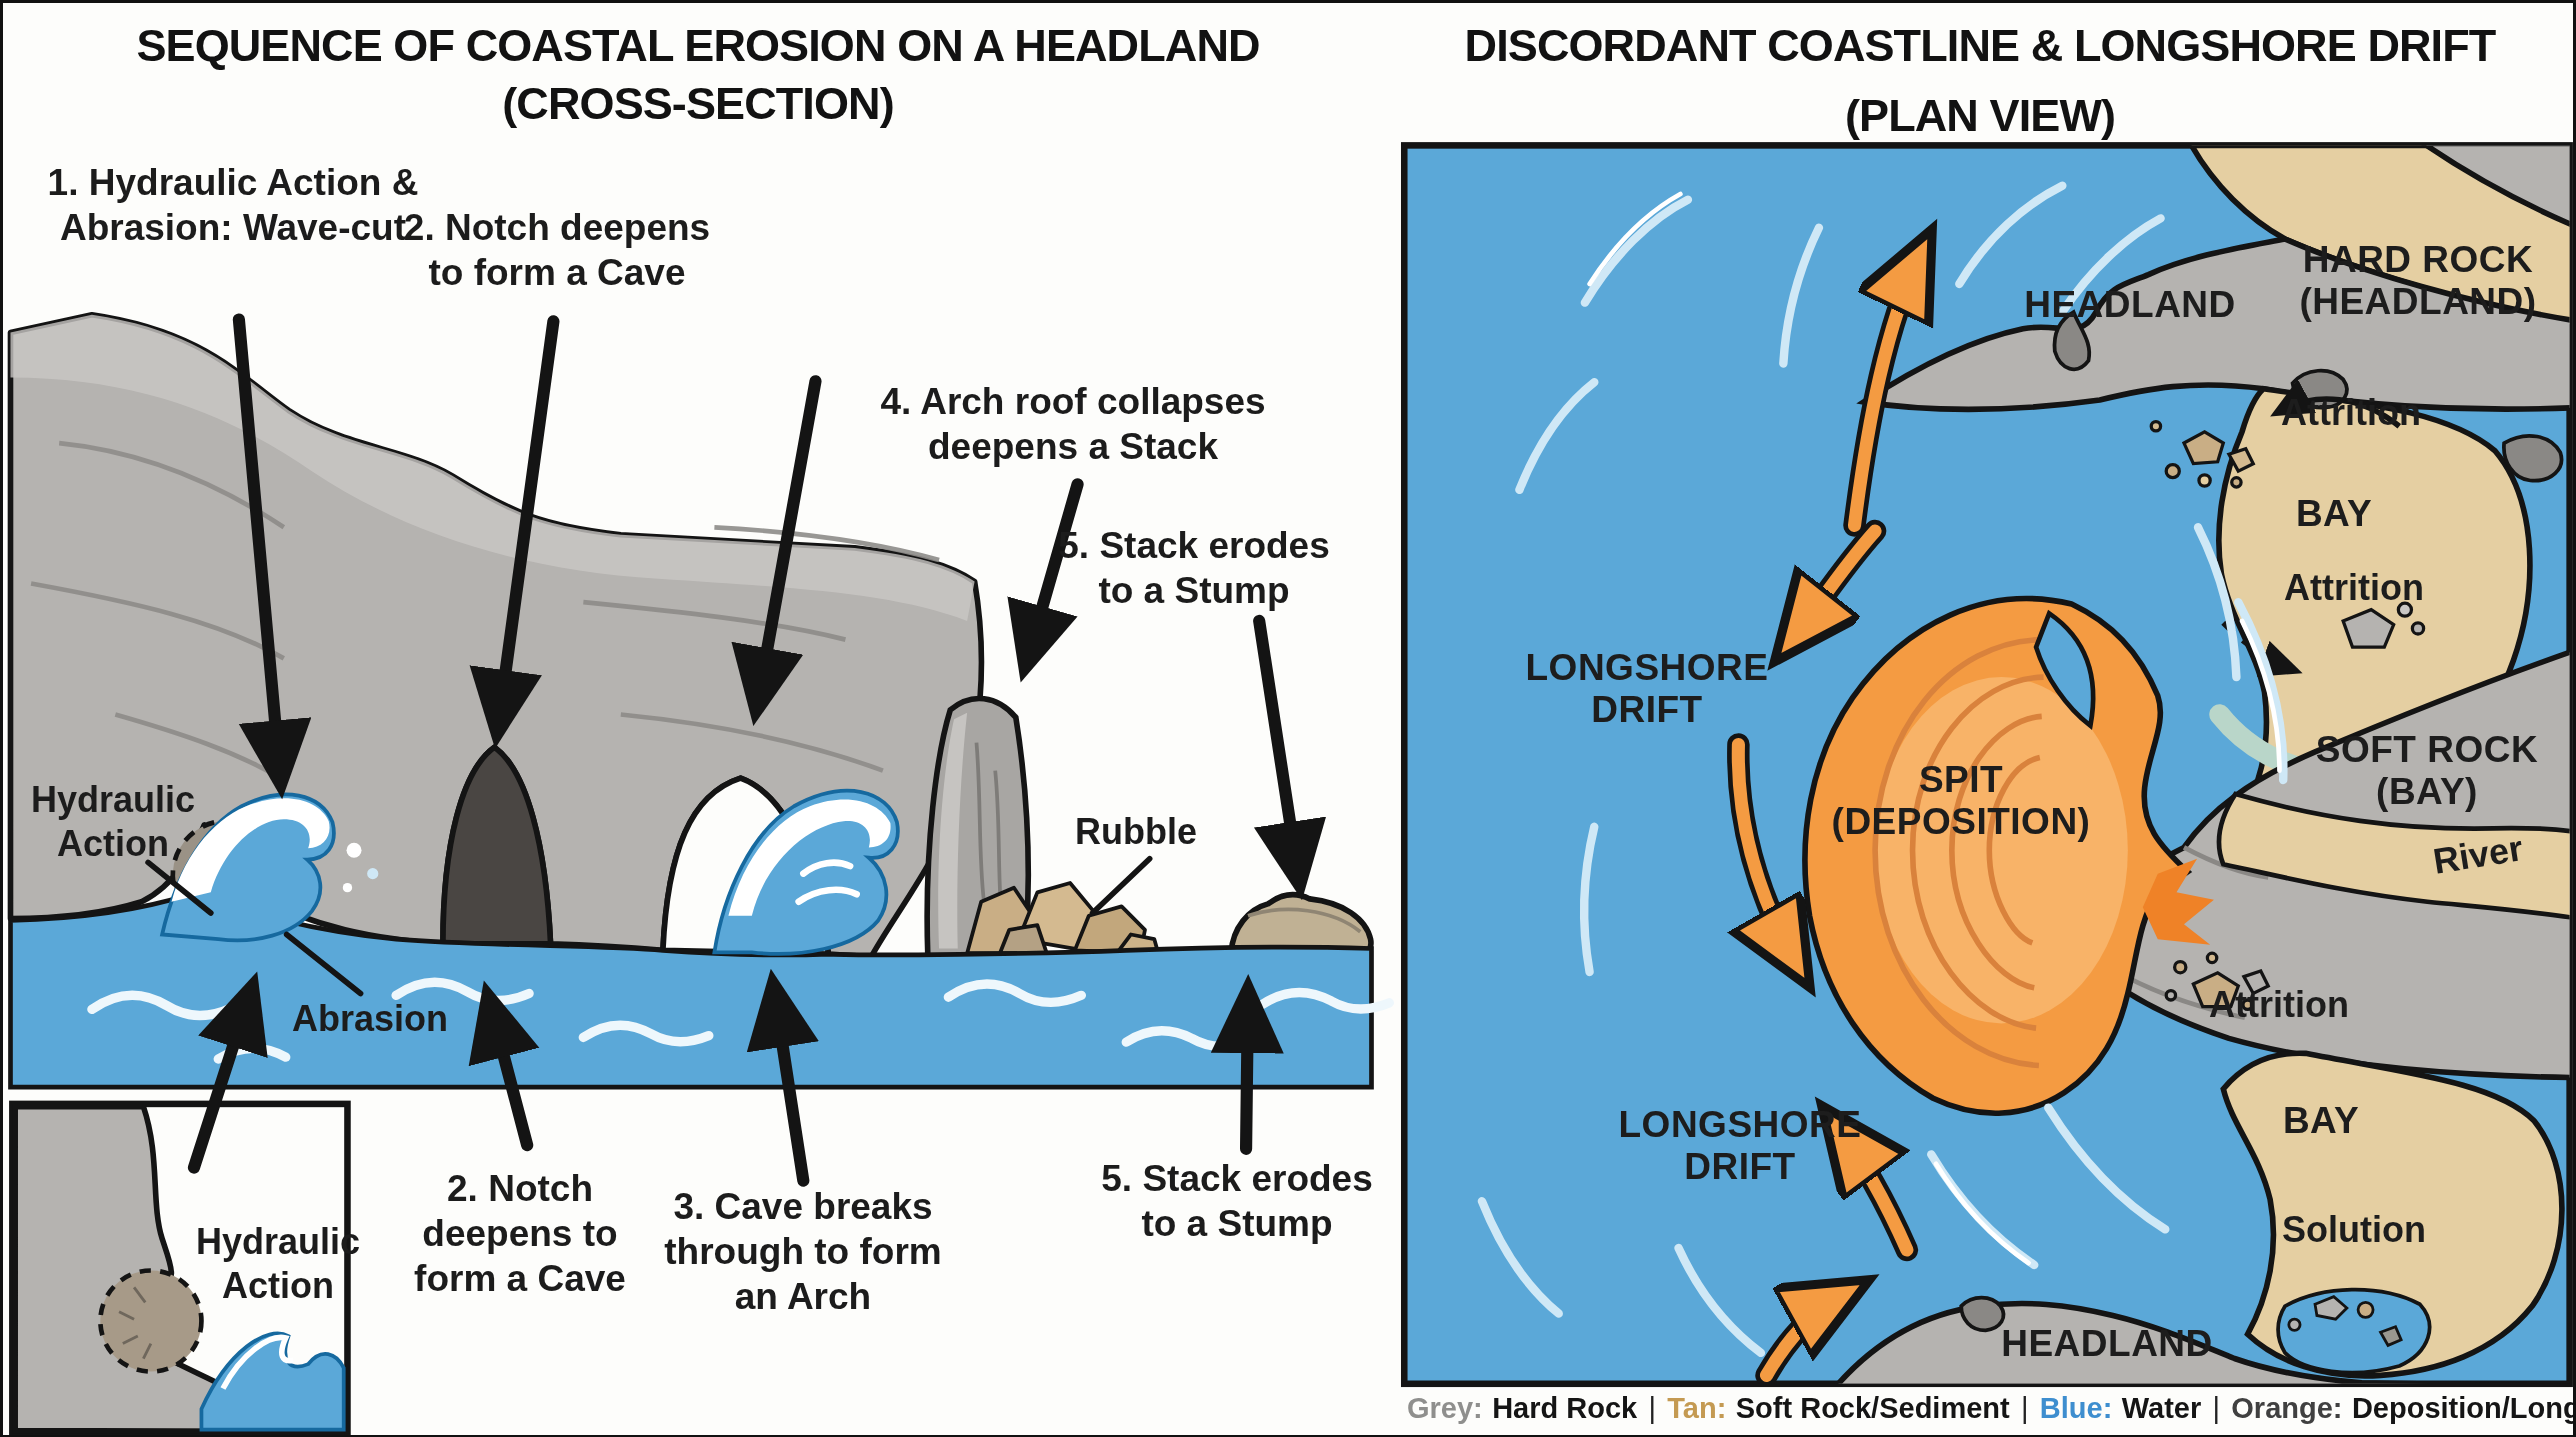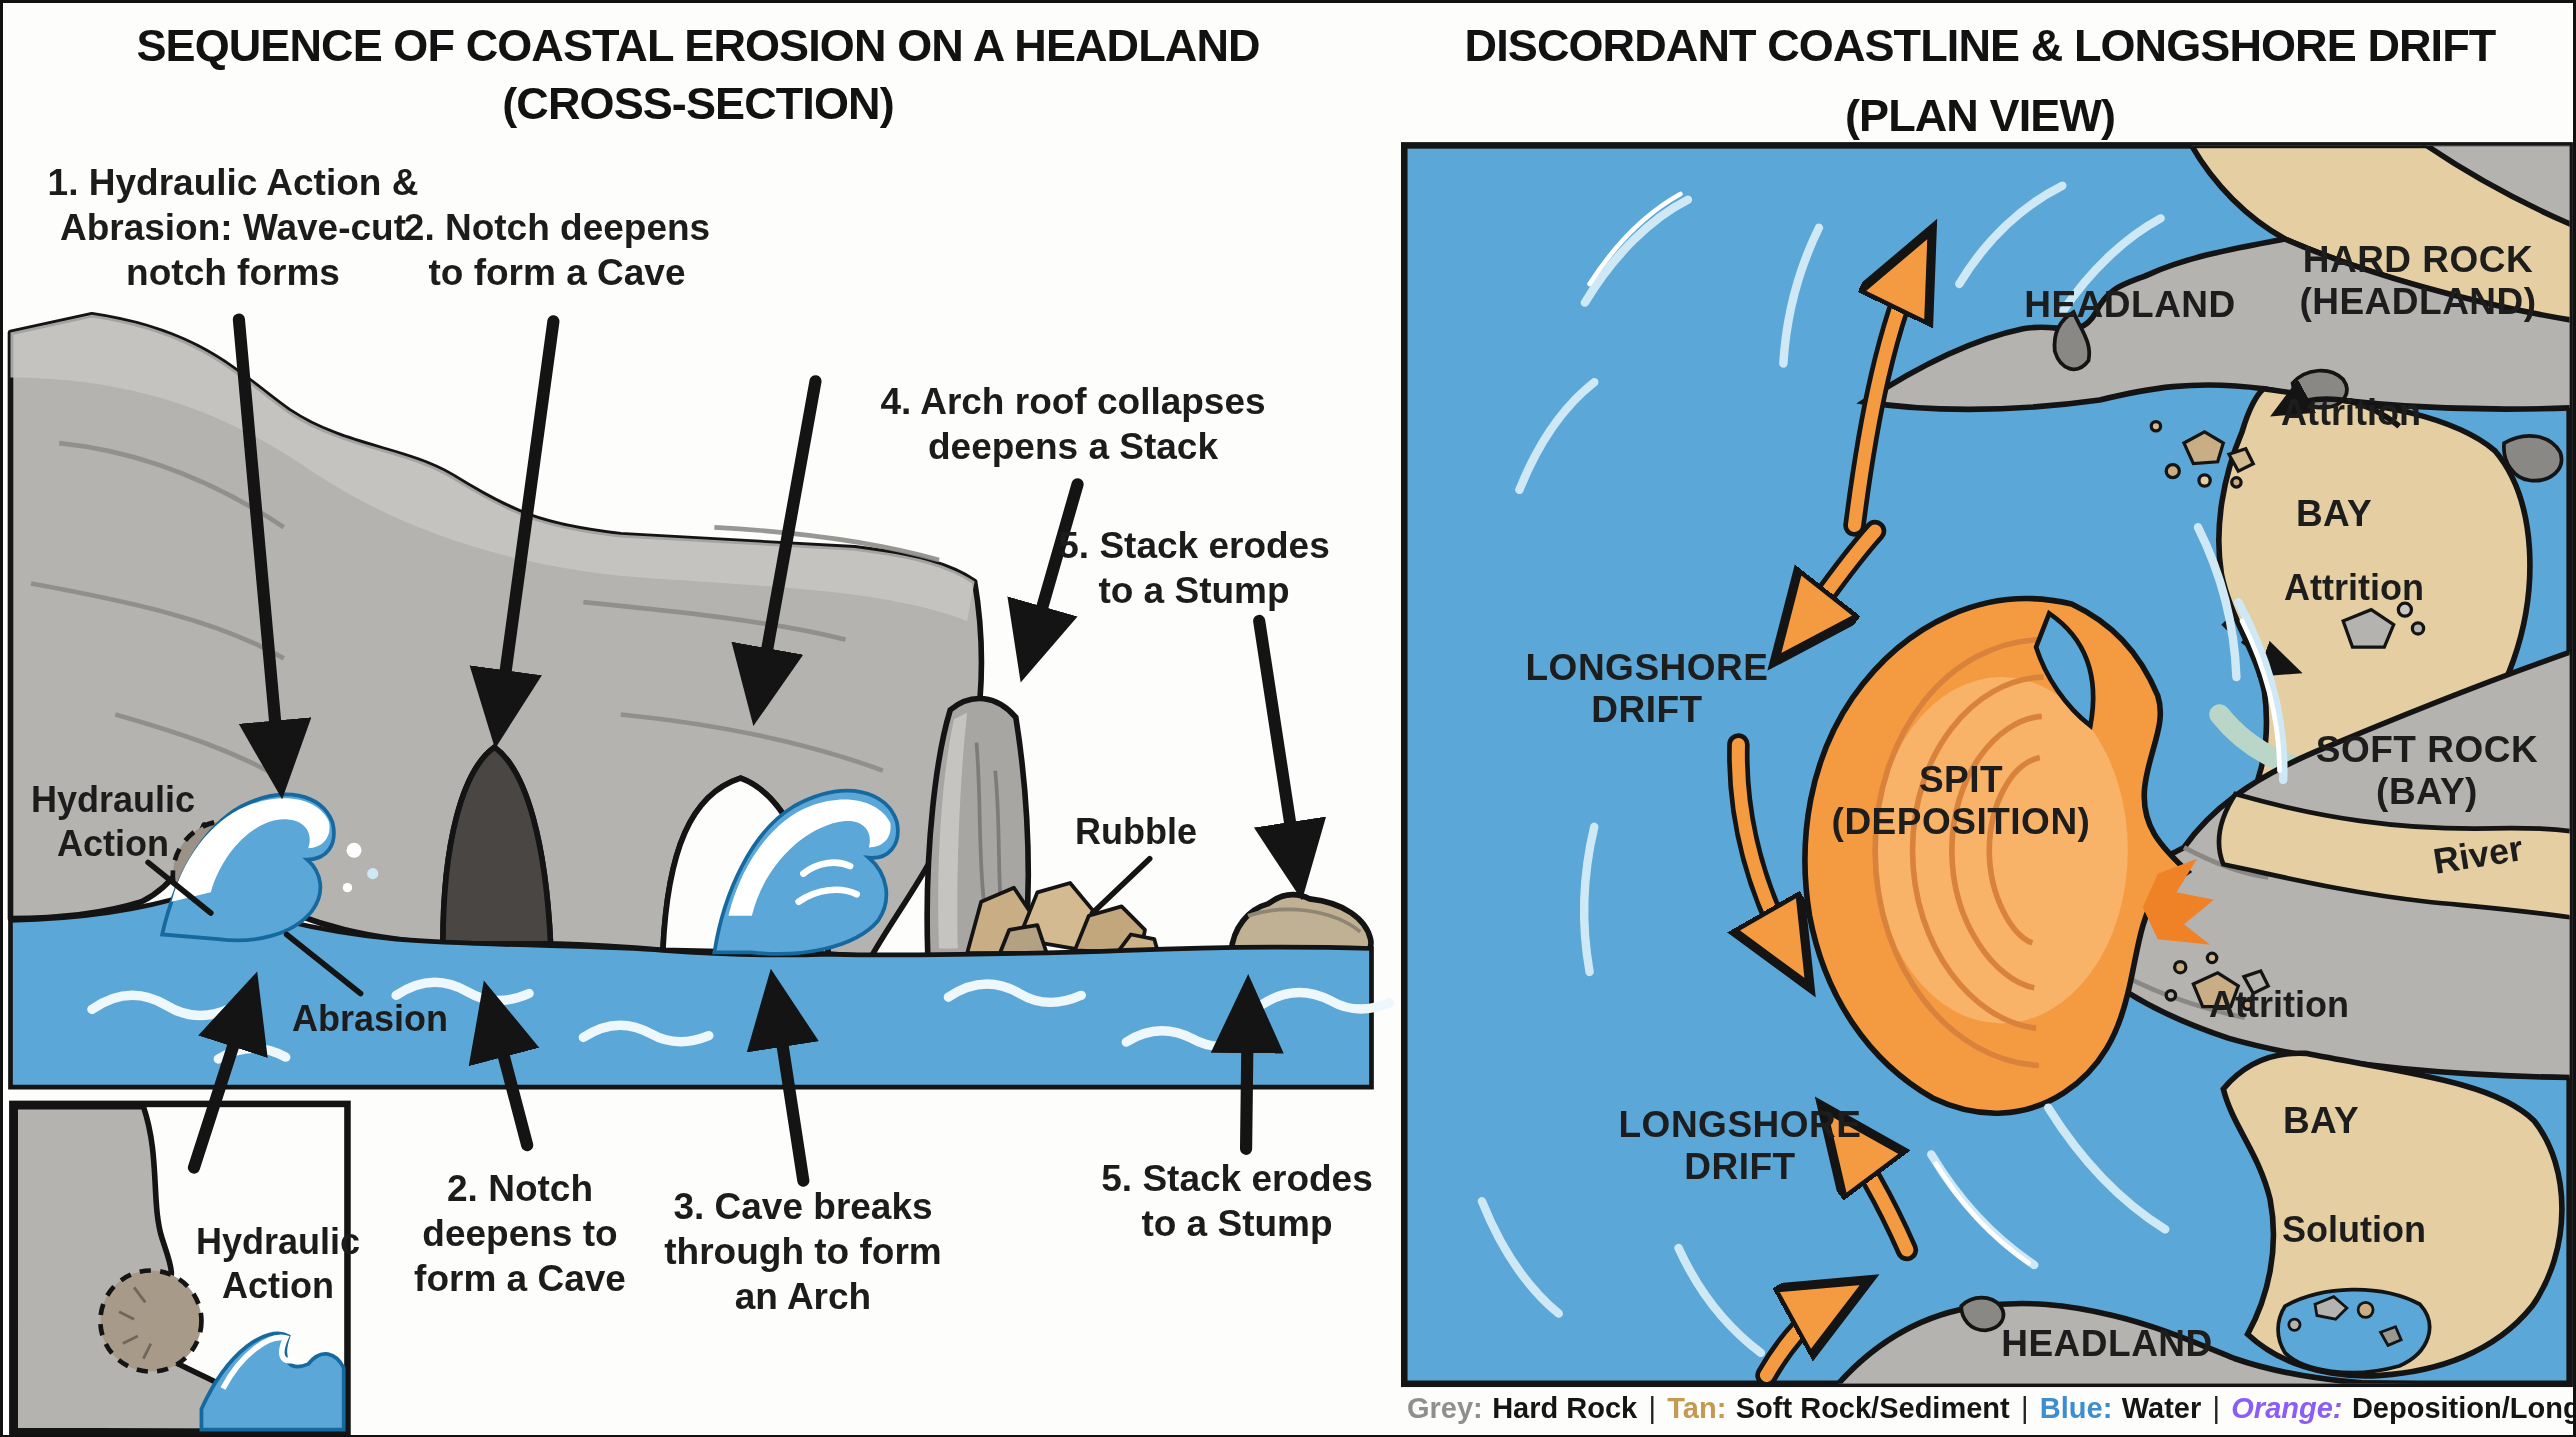--- a/index.html
+++ b/index.html
@@ -259,21 +259,20 @@
 </svg>
 
 <div class="lbl title" style="left:695px;top:17px;">SEQUENCE OF COASTAL EROSION ON A HEADLAND</div>
 <div class="lbl title" style="left:695px;top:75px;">(CROSS-SECTION)</div>
 <div class="lbl title" style="left:1977px;top:17px;">DISCORDANT COASTLINE &amp; LONGSHORE DRIFT</div>
 <div class="lbl title" style="left:1977px;top:75px;margin-top:12px;">(PLAN VIEW)</div>
 
 <div class="lbl callout" style="left:230px;top:157px;">
   <div><b>1.</b> <span>Hydraulic Action &amp;</span></div>
   <div>Abrasion: Wave-cut</div>
-  <div>notch forms</div>
 </div>
 <div class="lbl callout" style="left:554px;top:202px;">
   <div><b>2.</b> <span>Notch deepens</span></div>
   <div>to form a Cave</div>
 </div>
 <div class="lbl callout" style="left:1070px;top:376px;">
   <div><b>4.</b> <span>Arch roof collapses</span></div>
   <div>deepens a Stack</div>
 </div>
 <div class="lbl callout" style="left:1191px;top:520px;">
@@ -339,18 +338,18 @@
 <div id="legend">
   <span class="key" id="lk0" style="color: rgb(143, 143, 141);">Grey:</span>
   <span>Hard Rock</span>
   <span class="sep">|</span>
   <span class="key" id="lk1" style="color: rgb(196, 154, 82);">Tan:</span>
   <span>Soft Rock/Sediment</span>
   <span class="sep">|</span>
   <span class="key" id="lk2" style="color: rgb(62, 142, 207);">Blue:</span>
   <span>Water</span>
   <span class="sep">|</span>
-  <span class="key" id="lk3" style="color: #8b5cf6; font-style: italic;">Orange:</span>
+  <span class="key" id="lk3" style="color: #404040;">Orange:</span>
   <span>Deposition/Longshore Drift</span>
 </div>
 
 </div>
 
 
 </body></html>

